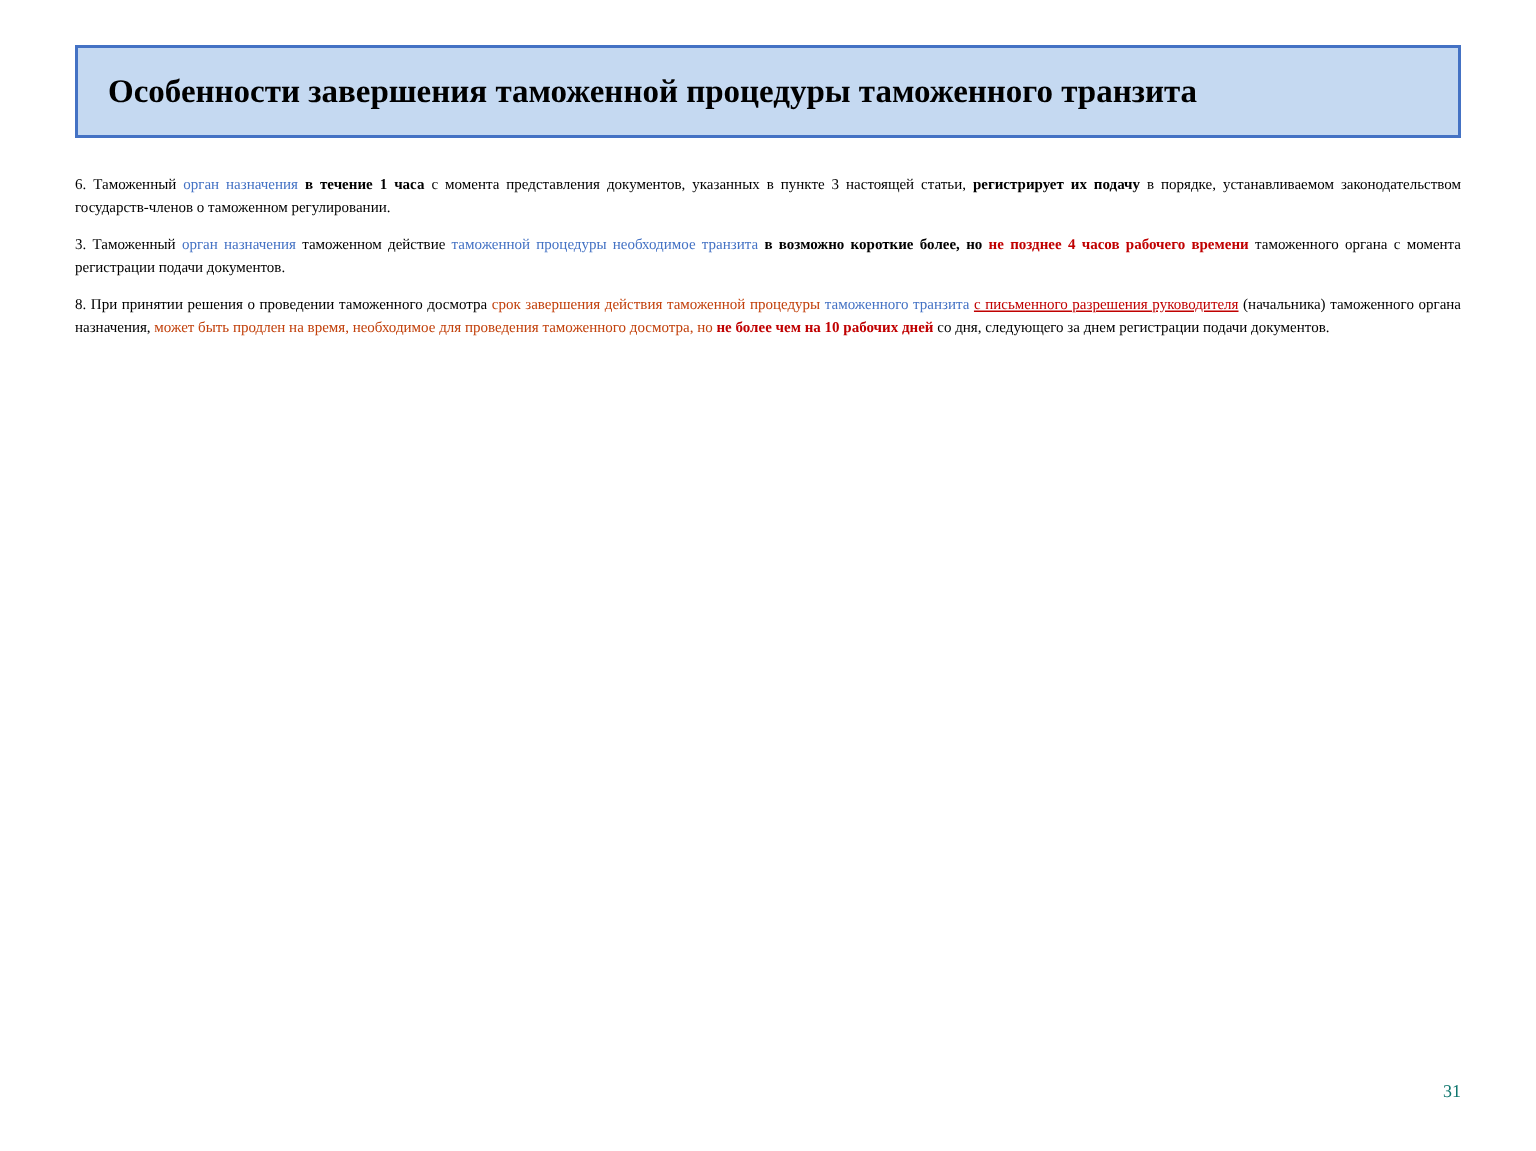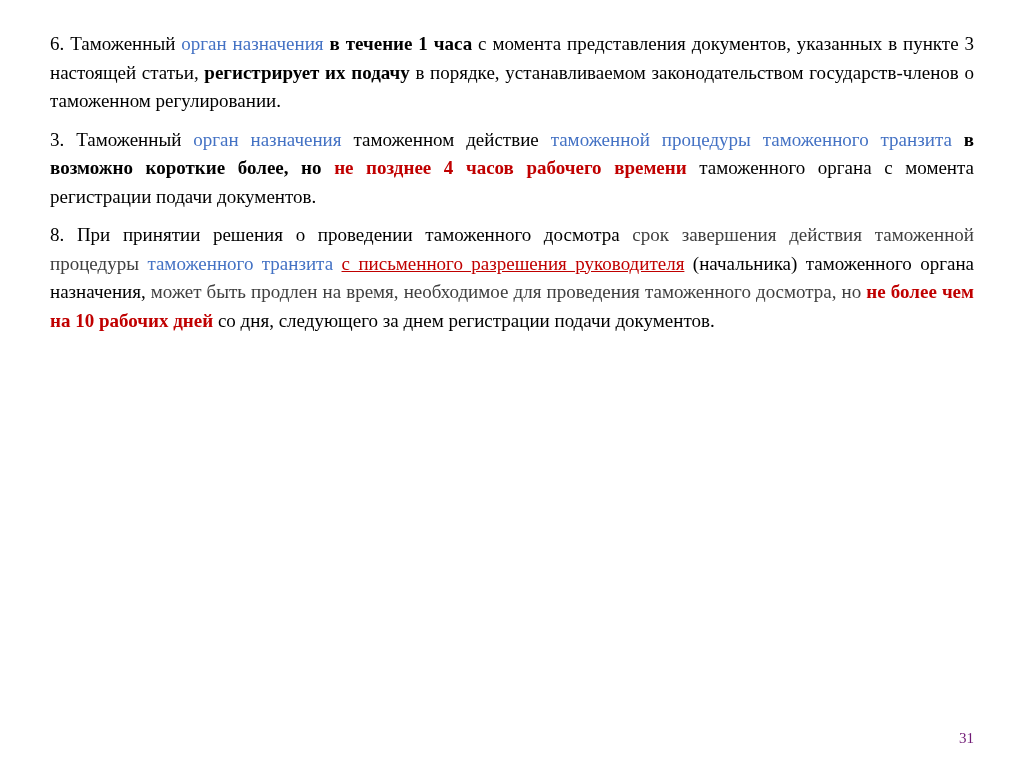--- a/index.html
+++ b/index.html
@@ -33,74 +33,77 @@
     }
 
     .title-text {
       font-size: 22px;
       font-weight: bold;
       color: #000000;
       line-height: 1.35;
     }
 
     .content-area {
-      font-size: 19px;
+      font-size: 10px;
       color: #000000;
       line-height: 1.5;
       text-align: justify;
     }
 
     .paragraph {
       margin-bottom: 10px;
     }
 
     .blue-text {
       color: #4472c4;
     }
 
     .bold-text {
       font-weight: bold;
     }
 
     .red-text {
-      color: #404040;
+      color: #c2410c;
     }
 
     .red-bold {
       color: #c00000;
       font-weight: bold;
     }
 
     .red-underline {
       color: #c00000;
       text-decoration: underline;
     }
 
     .page-number {
       position: absolute;
-      bottom: 20px;
+      bottom: 32px;
       right: 50px;
-      font-size: 15px;
-      color: #701a75;
+      font-size: 12px;
+      color: #0f766e;
     }
   </style>
 </head>
 <body>
 
 <div class="slide-container">
 
+  <div class="title-box">
+    <div class="title-text">Особенности завершения таможенной процедуры таможенного  транзита</div>
+  </div>
 
   <div class="content-area">
 
     <div class="paragraph">
       <span>6. Таможенный </span><span class="blue-text">орган назначения </span><span class="bold-text">в течение 1 часа</span><span> с момента представления документов, указанных в пункте 3 настоящей статьи, </span><span class="bold-text">регистрирует их подачу</span><span> в порядке, устанавливаемом законодательством государств-членов о таможенном регулировании.</span>
     </div>
 
     <div class="paragraph">
-      <span>3. Таможенный </span><span class="blue-text">орган назначения</span><span> таможенном действие </span><span class="blue-text">таможенной процедуры таможенного транзита </span><span class="bold-text">в возможно короткие более, но </span><span class="red-bold">не позднее 4 часов рабочего времени</span><span> таможенного органа с момента регистрации подачи документов.</span>
+      <span>3. Таможенный </span><span class="blue-text">орган назначения</span><span> таможенном действие </span><span class="blue-text">таможенной процедуры необходимое транзита </span><span class="bold-text">в возможно короткие более, но </span><span class="red-bold">не позднее 4 часов рабочего времени</span><span> таможенного органа с момента регистрации подачи документов.</span>
     </div>
 
     <div class="paragraph">
       <span>8. При принятии решения о проведении таможенного досмотра </span><span class="red-text">срок завершения действия  таможенной  процедуры  </span><span class="blue-text">таможенного  транзита  </span><span class="red-underline">с  письменного разрешения руководителя</span><span> (начальника) таможенного органа назначения, </span><span class="red-text">может быть продлен на время, необходимое для проведения таможенного досмотра, но </span><span class="red-bold">не более чем на 10 рабочих дней</span><span> со дня, следующего за днем регистрации подачи документов.</span>
     </div>
 
   </div>
 
   <div class="page-number">31</div>
 

